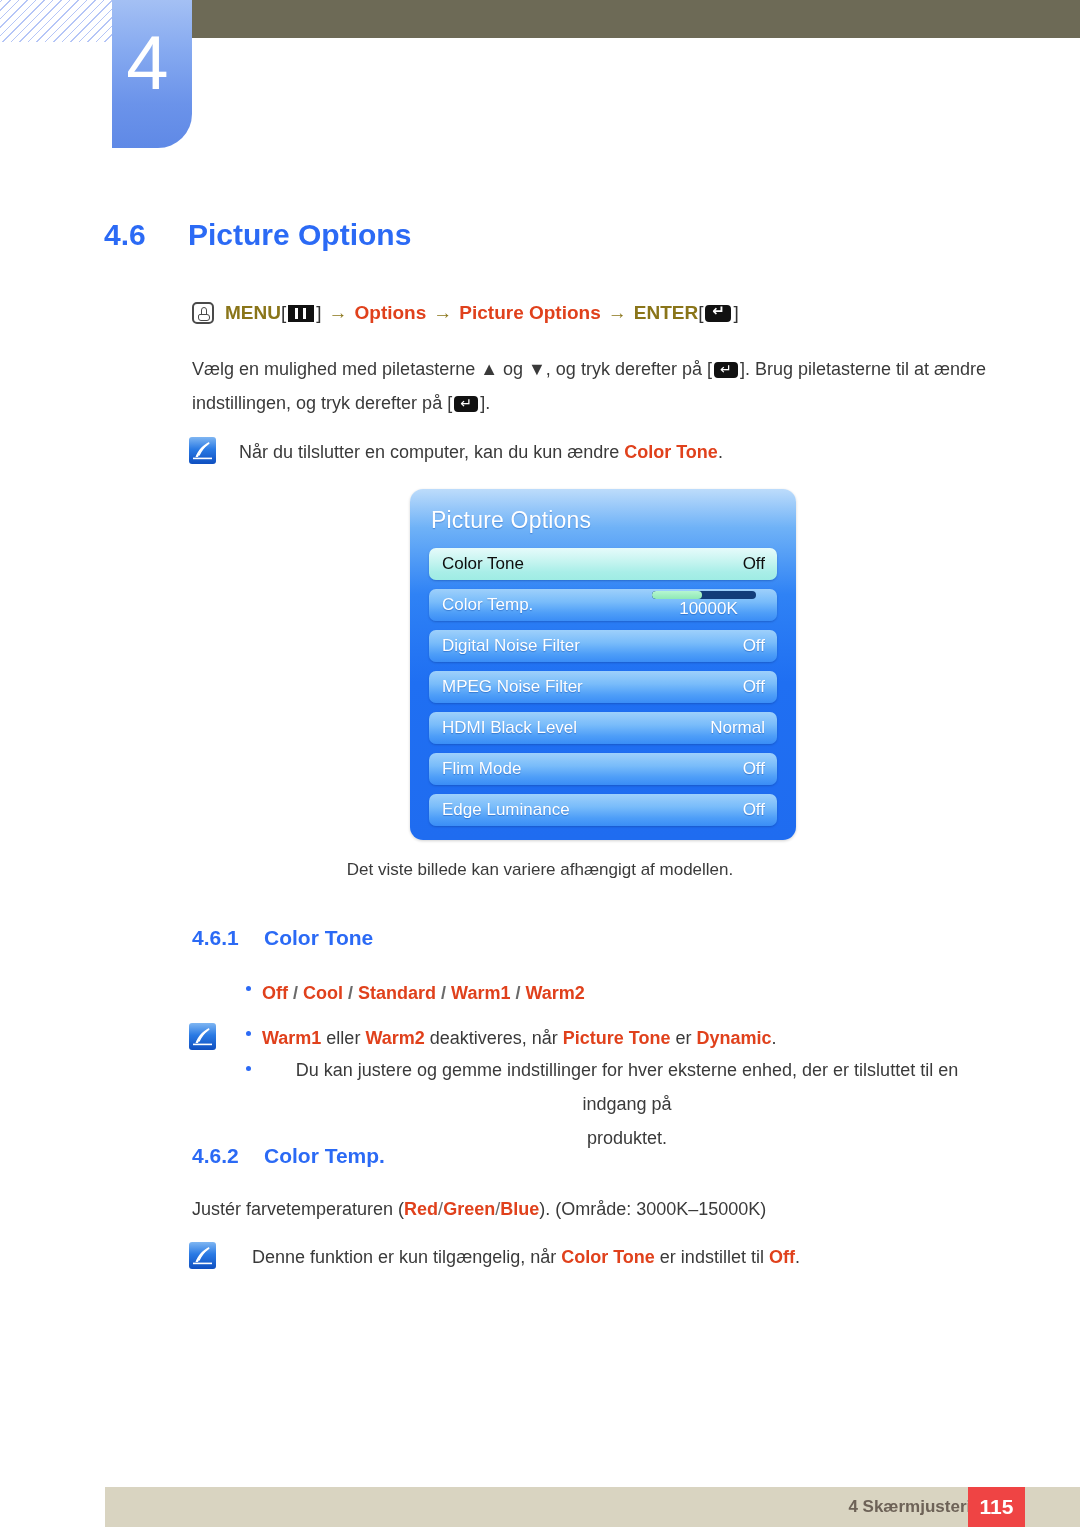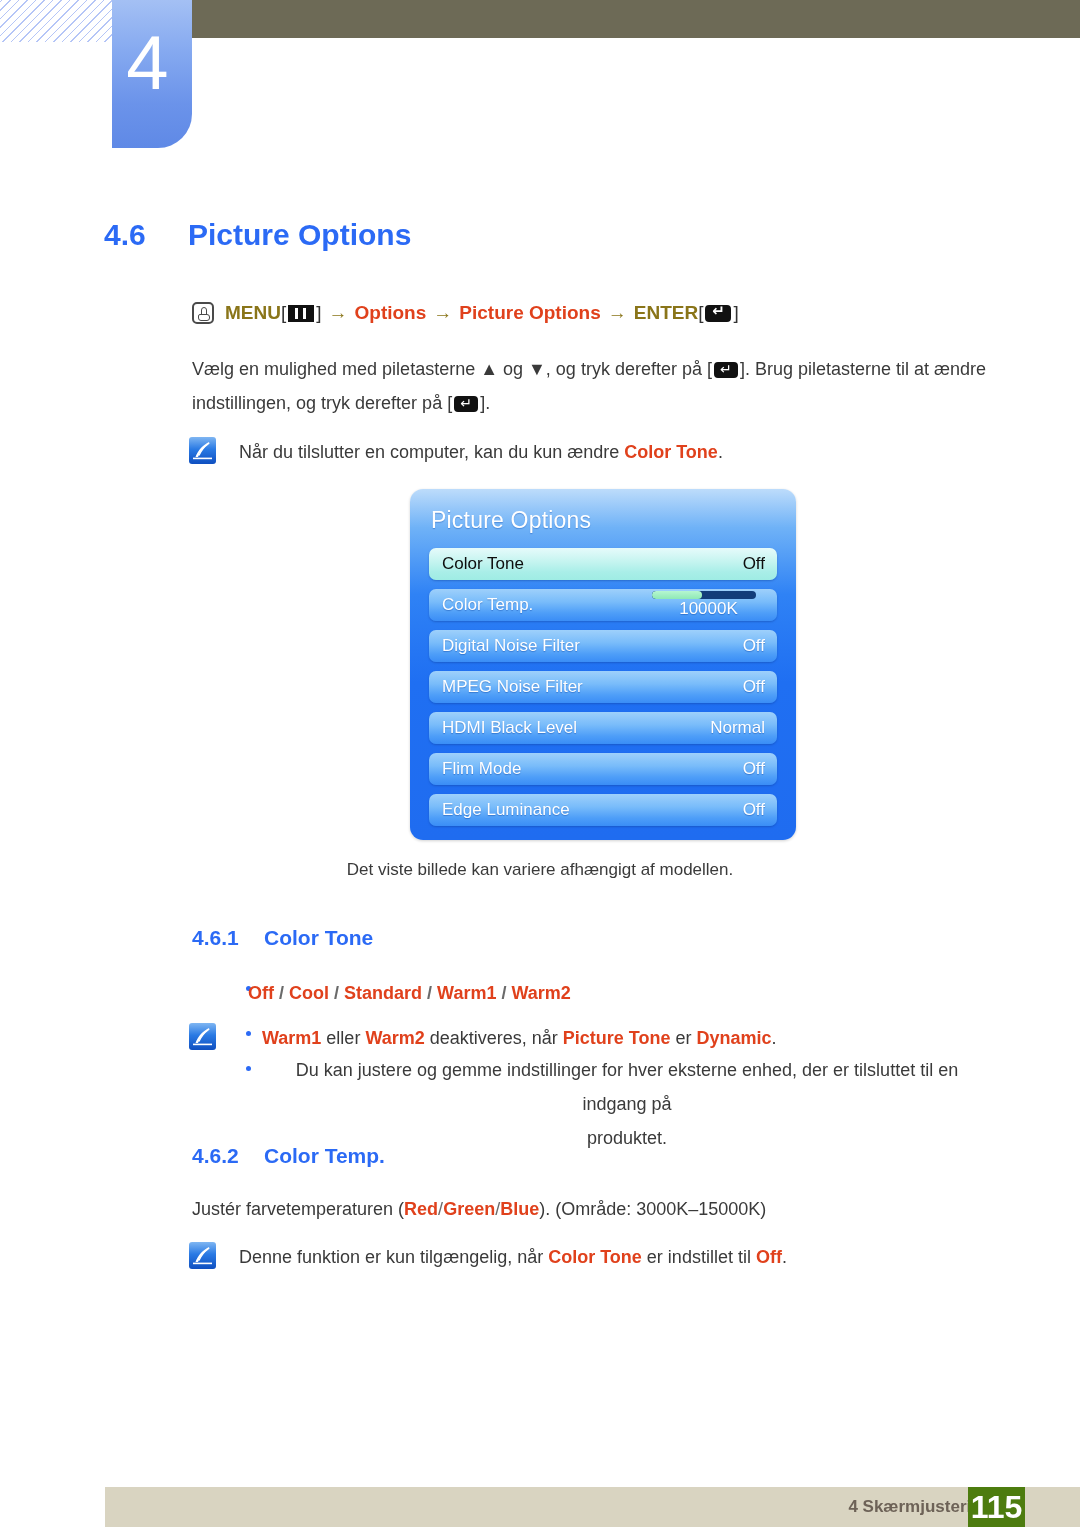--- a/index.html
+++ b/index.html
@@ -327,23 +327,23 @@
     font-size: 17px;
     font-weight: bold;
     padding-left: 32px;
   }
   .footer-page {
     position: absolute;
     left: 968px;
     top: 1487px;
     width: 57px;
     height: 40px;
-    background: #4d7c0f;
-    color: #ffffff;
-    font-size: 32px;
+    background: #ef4444;
+    color: #ffffff;
+    font-size: 21px;
     font-weight: bold;
     display: flex;
     align-items: center;
     justify-content: center;
   }
 </style>
 </head>
 <body>
 
 <div class="header">
@@ -429,21 +429,21 @@
       </div>
     </div>
 </div>
 <div class="osd-caption">Det viste billede kan variere afhængigt af modellen.</div>
 
 <div class="sec-head sec-h2" style="top:926px; left:192px;">
   <span class="num">4.6.1</span><span>Color Tone</span>
 </div>
 
 <div class="bullet" style="top:986px; left:246px;"></div>
-<div class="para" style="top:976px; left:248px; width:700px; font-weight:bold;">
+<div class="para" style="top:976px; left:262px; width:700px; font-weight:bold;">
   <span class="kw-plain">Off</span><span class="sep"> / </span><span class="kw-plain">Cool</span><span class="sep"> / </span><span class="kw-plain">Standard</span><span class="sep"> / </span><span class="kw-plain">Warm1</span><span class="sep"> / </span><span class="kw-plain">Warm2</span>
 </div>
 
 <div class="note-icon" style="top:1023px; left:189px;">
   <svg width="27" height="27" viewBox="0 0 27 27">
     <path d="M20 5 C14 8, 9 13, 6.5 20 L9 20 C11.5 14, 15.5 9.5, 20.5 6.8 Z" fill="#ffffff"></path>
     <path d="M19 7 C15 10, 12 14, 10 18.5" stroke="#ffffff" stroke-width="1.1" fill="none"></path>
     <rect x="4" y="20.6" width="19" height="1.6" fill="#ffffff"></rect>
   </svg>
 </div>
@@ -467,19 +467,19 @@
   <span>Justér farvetemperaturen (</span><span class="kw">Red</span><span class="sep">/</span><span class="kw">Green</span><span class="sep">/</span><span class="kw">Blue</span><span>). (Område: 3000K–15000K)</span>
 </div>
 
 <div class="note-icon" style="top:1242px; left:189px;">
   <svg width="27" height="27" viewBox="0 0 27 27">
     <path d="M20 5 C14 8, 9 13, 6.5 20 L9 20 C11.5 14, 15.5 9.5, 20.5 6.8 Z" fill="#ffffff"></path>
     <path d="M19 7 C15 10, 12 14, 10 18.5" stroke="#ffffff" stroke-width="1.1" fill="none"></path>
     <rect x="4" y="20.6" width="19" height="1.6" fill="#ffffff"></rect>
   </svg>
 </div>
-<div class="para" style="top:1240px; left:239px; width:760px;">
+<div class="para" style="top:1240px; left:252px; width:760px;">
   <span>Denne funktion er kun tilgængelig, når </span><span class="kw">Color Tone</span><span> er indstillet til </span><span class="kw">Off</span><span>.</span>
 </div>
 
 <div class="footer-band"></div>
 <div class="footer-text">4 Skærmjustering</div>
 <div class="footer-page">115</div>
 
 </body></html>

